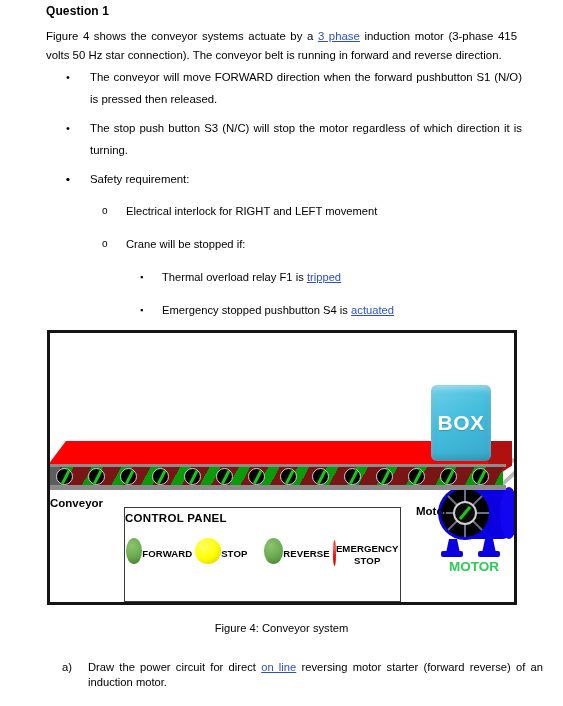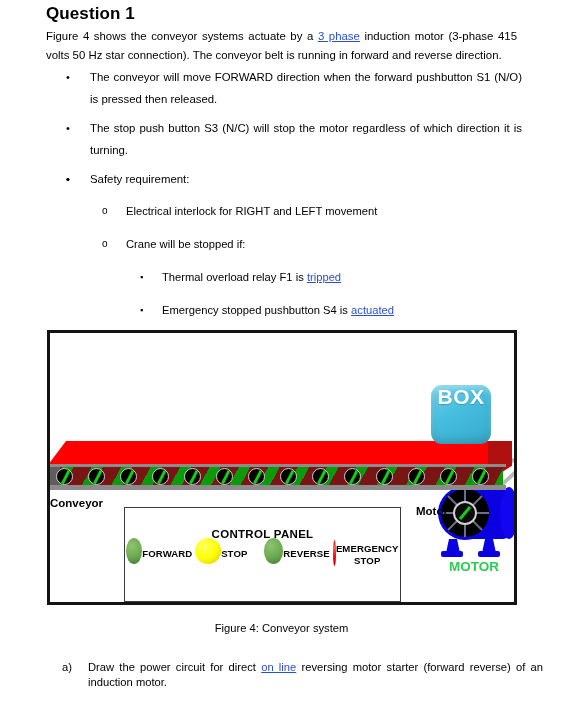--- a/index.html
+++ b/index.html
@@ -19,21 +19,21 @@
   .page {
     position: absolute;
     inset: 0;
   }
 
   
   .q-title {
     position: absolute;
     left: 46px;
     top: 4px;
-    font-size: 17px;
+    font-size: 12px;
     font-weight: bold;
     letter-spacing: 0.1px;
   }
 
   .intro {
     position: absolute;
     left: 46px;
     top: 27px;
     width: 471px;
     font-size: 11.4px;
@@ -120,26 +120,26 @@
     overflow: hidden;
     box-sizing: border-box;
   }
 
   
   .box {
     position: absolute;
     left: 381px;
     top: 52px;
     width: 60px;
-    height: 59px;
-    border-radius: 11px;
+    height: 76px;
+    border-radius: 6px;
     background: linear-gradient(150deg, #6fd0ea 0%, #45bddd 45%, #36a9cc 100%);
     box-shadow: inset 0 -4px 7px rgba(0,0,0,0.14), inset 0 4px 5px rgba(255,255,255,0.34);
     display: flex;
-    align-items: flex-start;
+    align-items: center;
     justify-content: center;
     z-index: 6;
   }
   .box-label {
     color: #ffffff;
     font-weight: bold;
     font-size: 21px;
     letter-spacing: 0.5px;
     text-shadow: 0 1px 1px rgba(0,0,0,0.2);
   }
@@ -291,23 +291,23 @@
     width: 277px;
     height: 95px;
     border: 1.5px solid #3a3a3a;
     background: #ffffff;
     z-index: 7;
     box-sizing: border-box;
   }
   .panel-title {
     position: absolute;
     left: 0;
-    top: 20px;
+    top: 4px;
     width: 100%;
-    text-align: center;
+    text-align: left;
     font-size: 11.5px;
     font-weight: bold;
     letter-spacing: 0.3px;
   }
   .lamps {
     position: absolute;
     left: 0;
     top: 30px;
     width: 100%;
     height: 62px;

